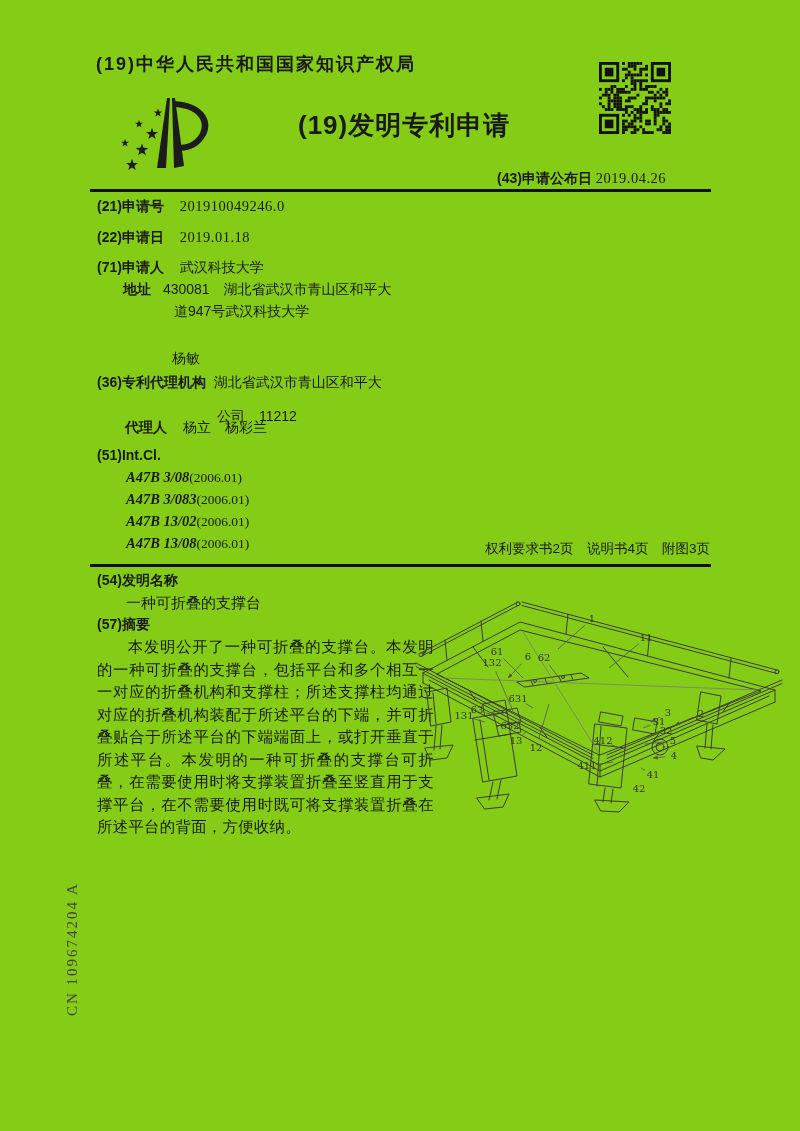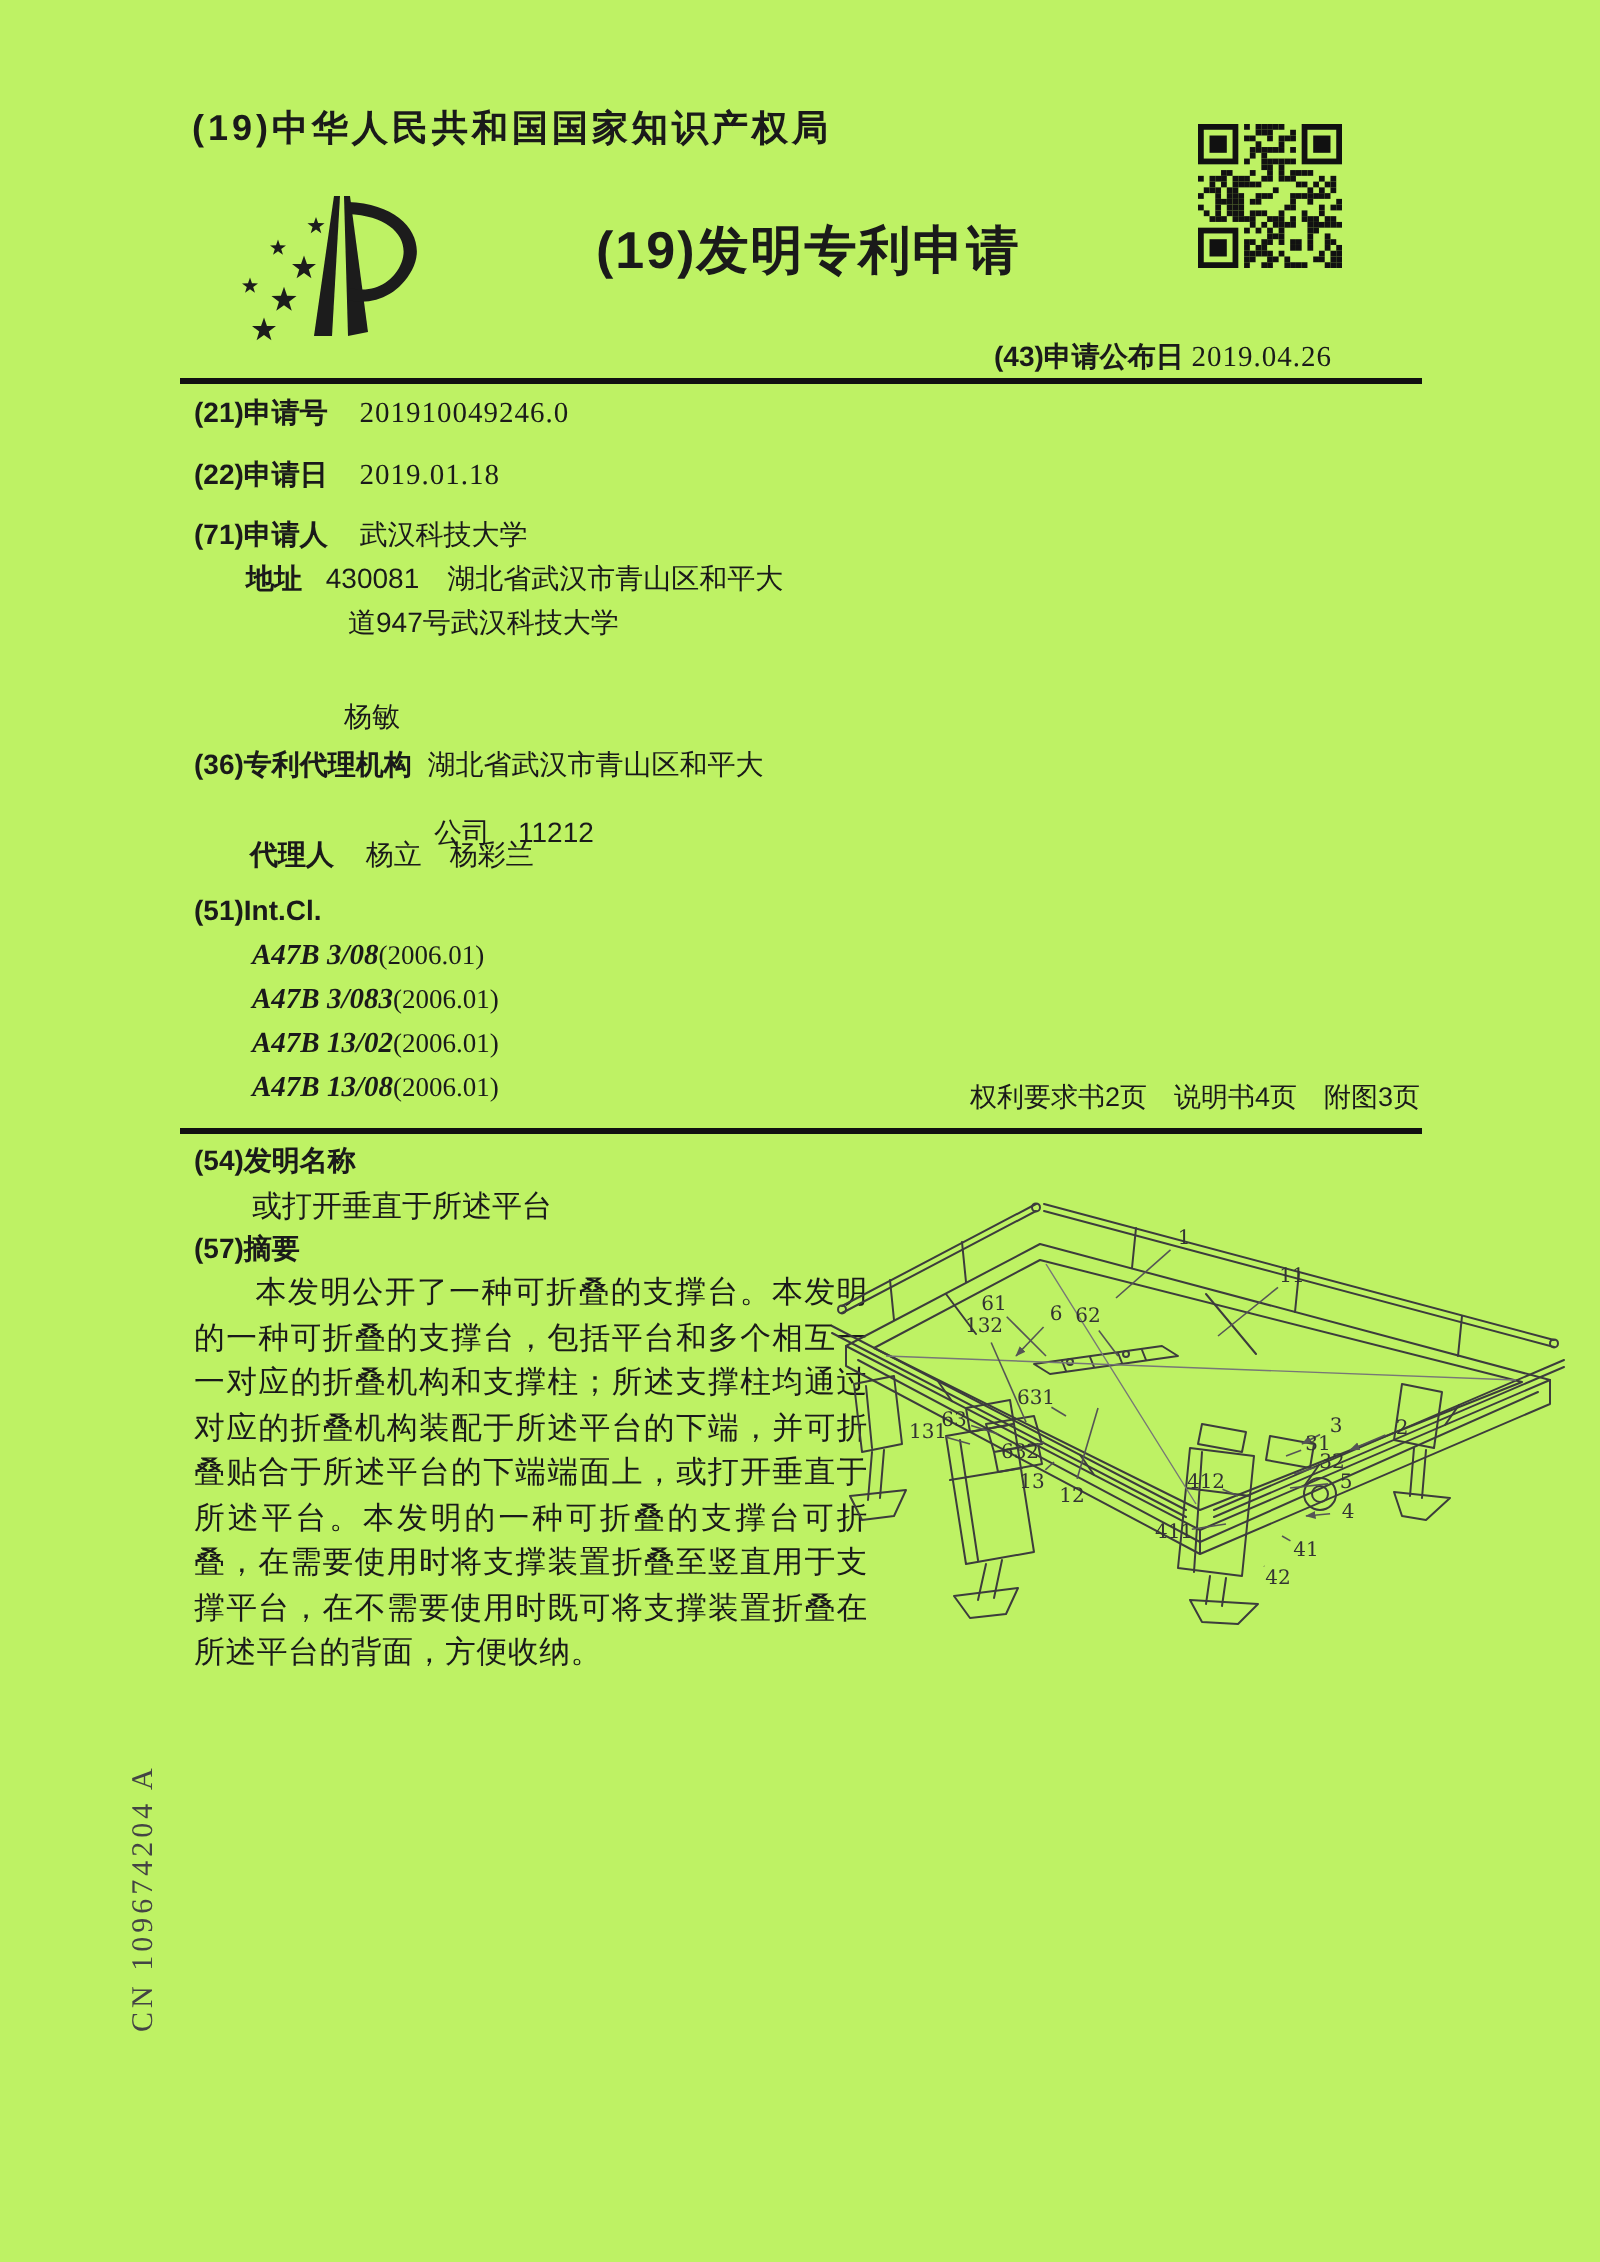--- a/index.html
+++ b/index.html
@@ -1,19 +1,19 @@
 <!DOCTYPE html>
 <html><head>
 <meta charset="utf-8">
 <style>
   * { margin:0; padding:0; box-sizing:border-box; }
   html,body { background:#e8e8e8; }
   .page {
     position:relative; width:800px; height:1131px; margin:0 auto;
-    background:#bef264; overflow:hidden;
+    background:#84cc16; overflow:hidden;
     font-family:"Liberation Sans", sans-serif; color:#1a1a1a;
   }
   .abs { position:absolute; }
   .office-line { left:96px; top:52px; font-size:18px; font-weight:700; letter-spacing:2px; }
   .doc-type { left:298px; top:108px; font-size:26px; font-weight:700; letter-spacing:1px; }
   .pub-row { left:497px; font-size:14px; white-space:nowrap; }
   .pub-row .lbl { font-weight:700; }
   .pub-row .val { font-family:"Liberation Serif","DejaVu Serif",serif; font-size:14.5px; letter-spacing:0.5px; }
   .rule { left:90px; width:621px; height:3px; background:#111; }
   .row { position:absolute; font-size:14px; white-space:nowrap; }
@@ -345,21 +345,21 @@
   </div>
   <div class="row" style="left:126px; top:535px;">
     <span class="cls-code">A47B 13/08</span><span class="cls-year">(2006.01)</span>
   </div>
 
   <div class="abs pages-info">权利要求书2页　说明书4页　附图3页</div>
 
   <div class="abs rule" style="top:564px;"></div>
 
   <div class="abs sec-label" style="left:97px; top:572px;">(54)发明名称</div>
-  <div class="abs invention-title" style="left:126px; top:594px;">或打开垂直于所述平台</div>
+  <div class="abs invention-title" style="left:126px; top:594px;">一种可折叠的支撑台</div>
   <div class="abs sec-label" style="left:97px; top:616px;">(57)摘要</div>
   <div class="abs abstract">本发明公开了一种可折叠的支撑台。本发明的一种可折叠的支撑台，包括平台和多个相互一一对应的折叠机构和支撑柱；所述支撑柱均通过对应的折叠机构装配于所述平台的下端，并可折叠贴合于所述平台的下端端面上，或打开垂直于所述平台。本发明的一种可折叠的支撑台可折叠，在需要使用时将支撑装置折叠至竖直用于支撑平台，在不需要使用时既可将支撑装置折叠在所述平台的背面，方便收纳。</div>
 
   <div class="abs" style="left:413px; top:592px;">
     <svg id="fig-svg" width="375" height="225" viewBox="0 0 375 225">
       <defs>
         <marker id="arr" markerWidth="7" markerHeight="6" refX="6" refY="2.5" orient="auto">
           <path d="M0,0 L6.5,2.5 L0,5 Z" fill="#555"></path>
         </marker>
       </defs>

